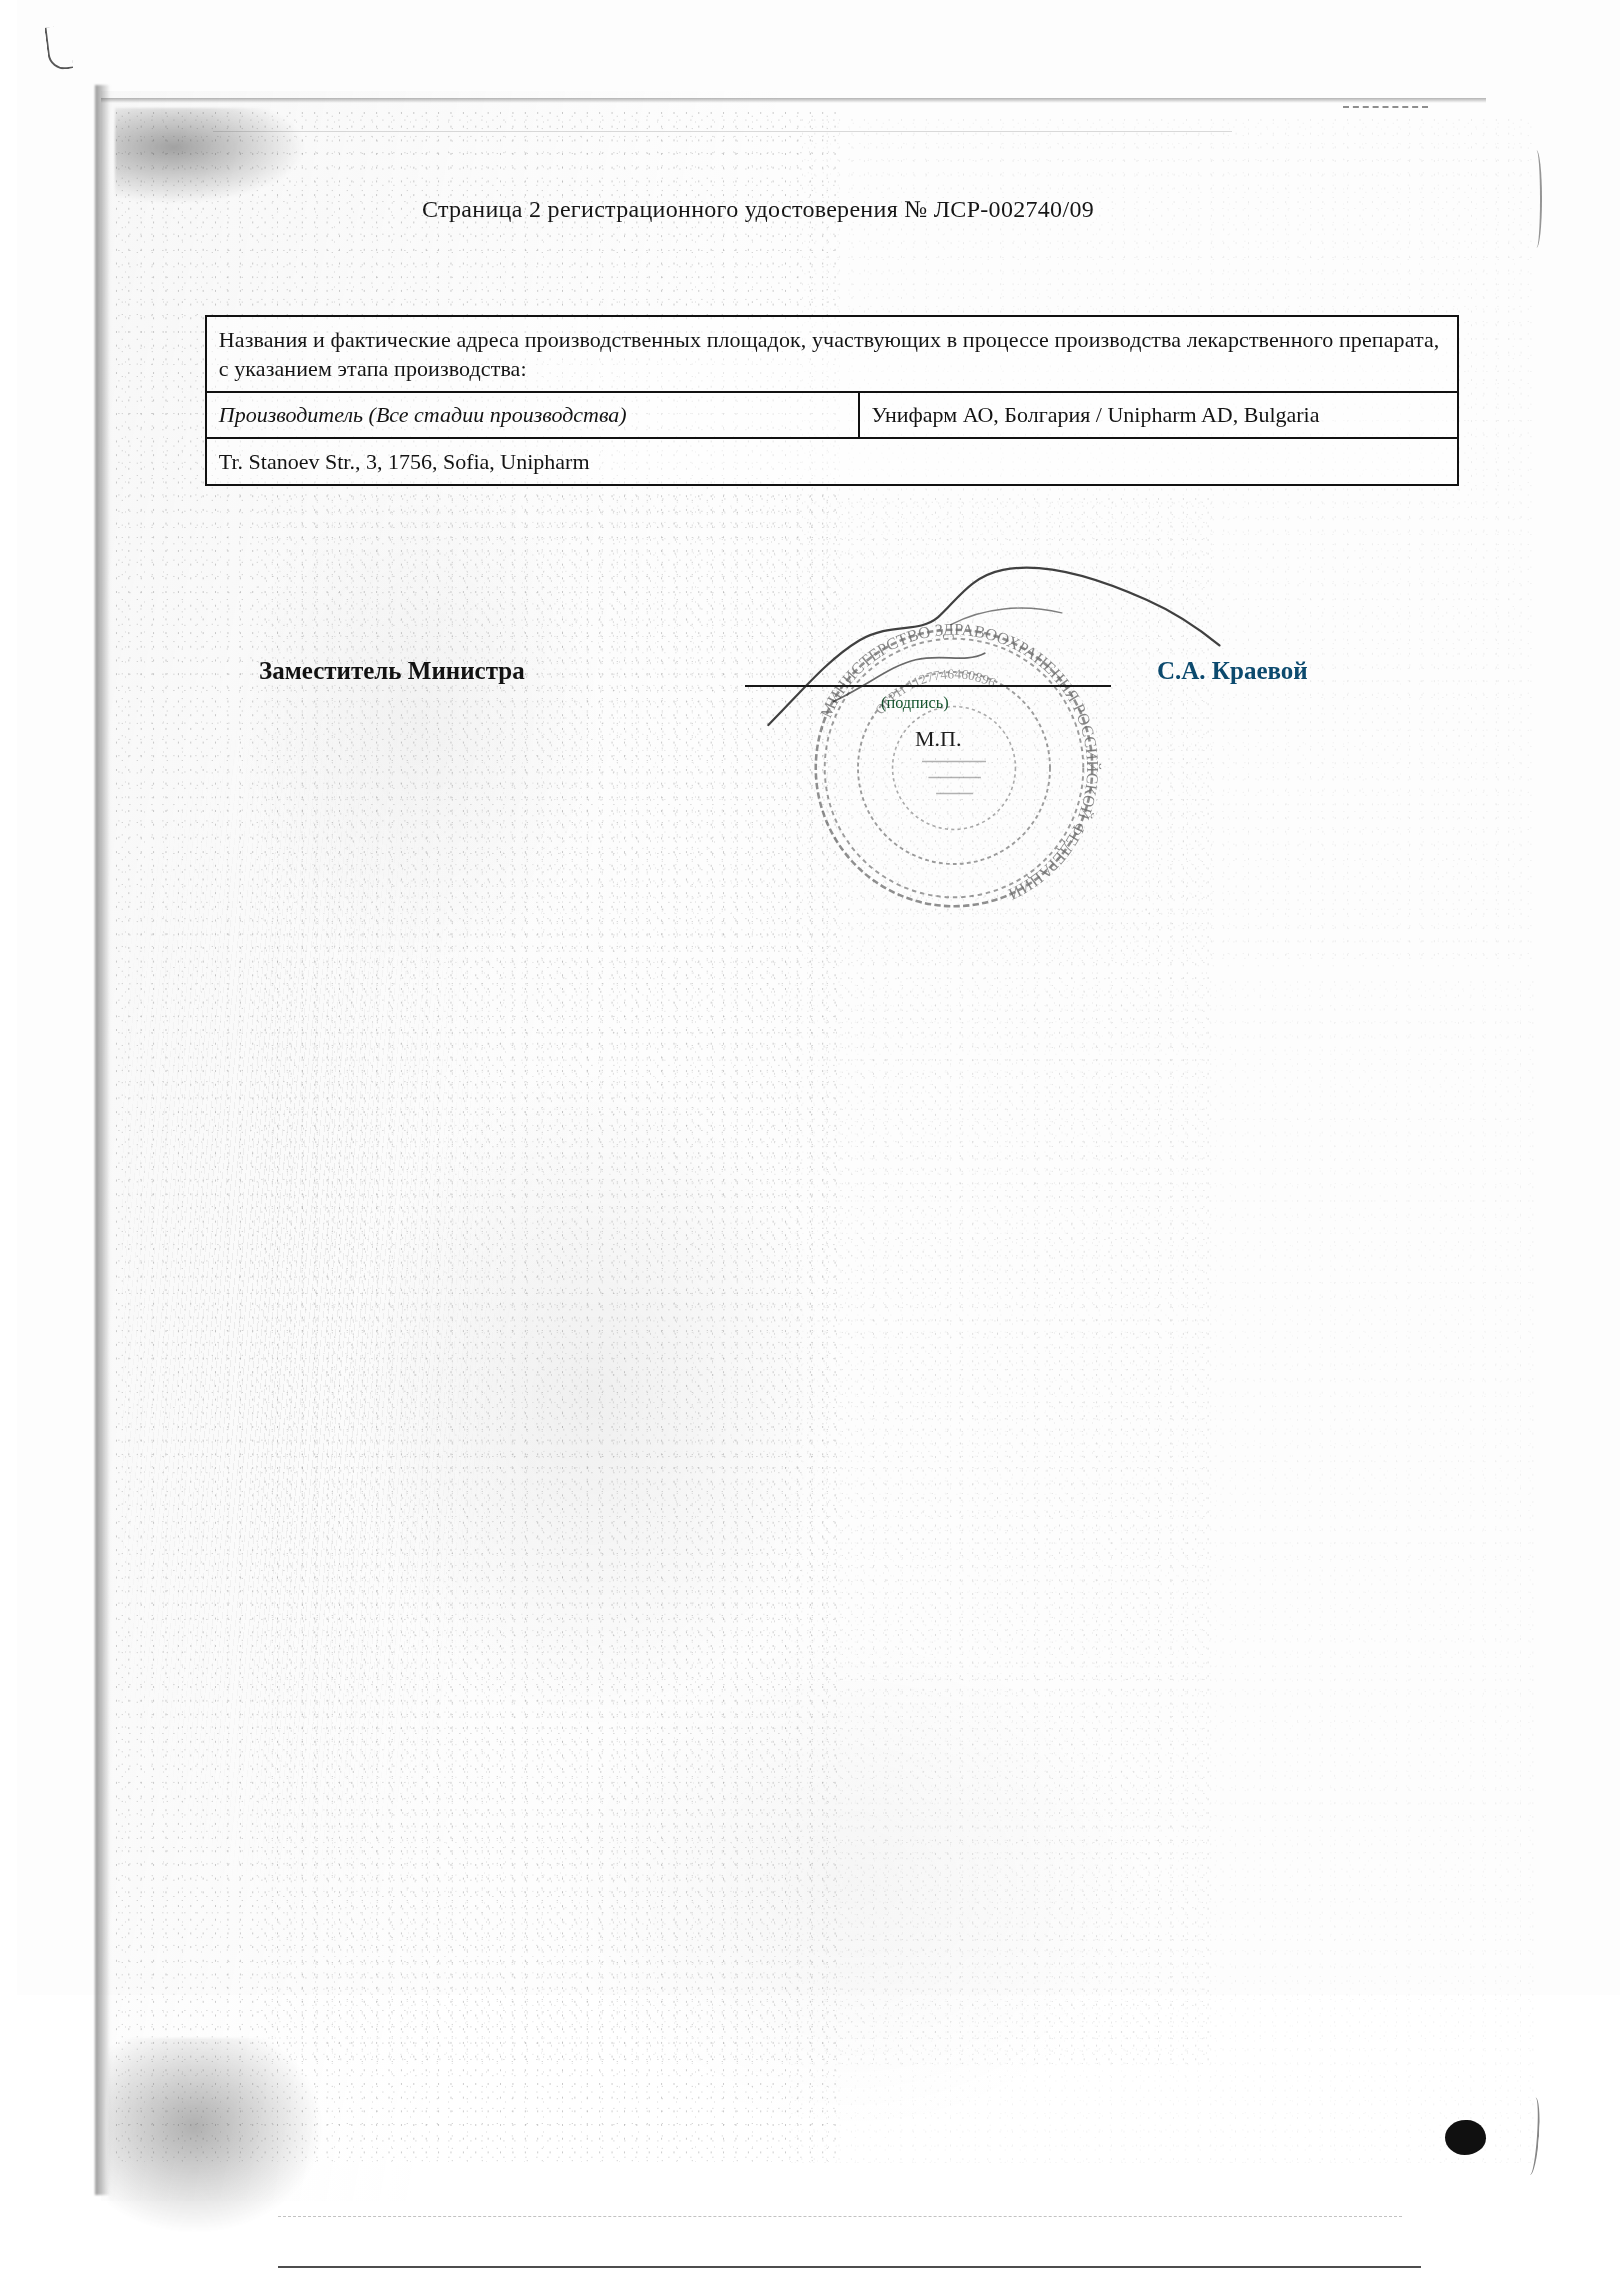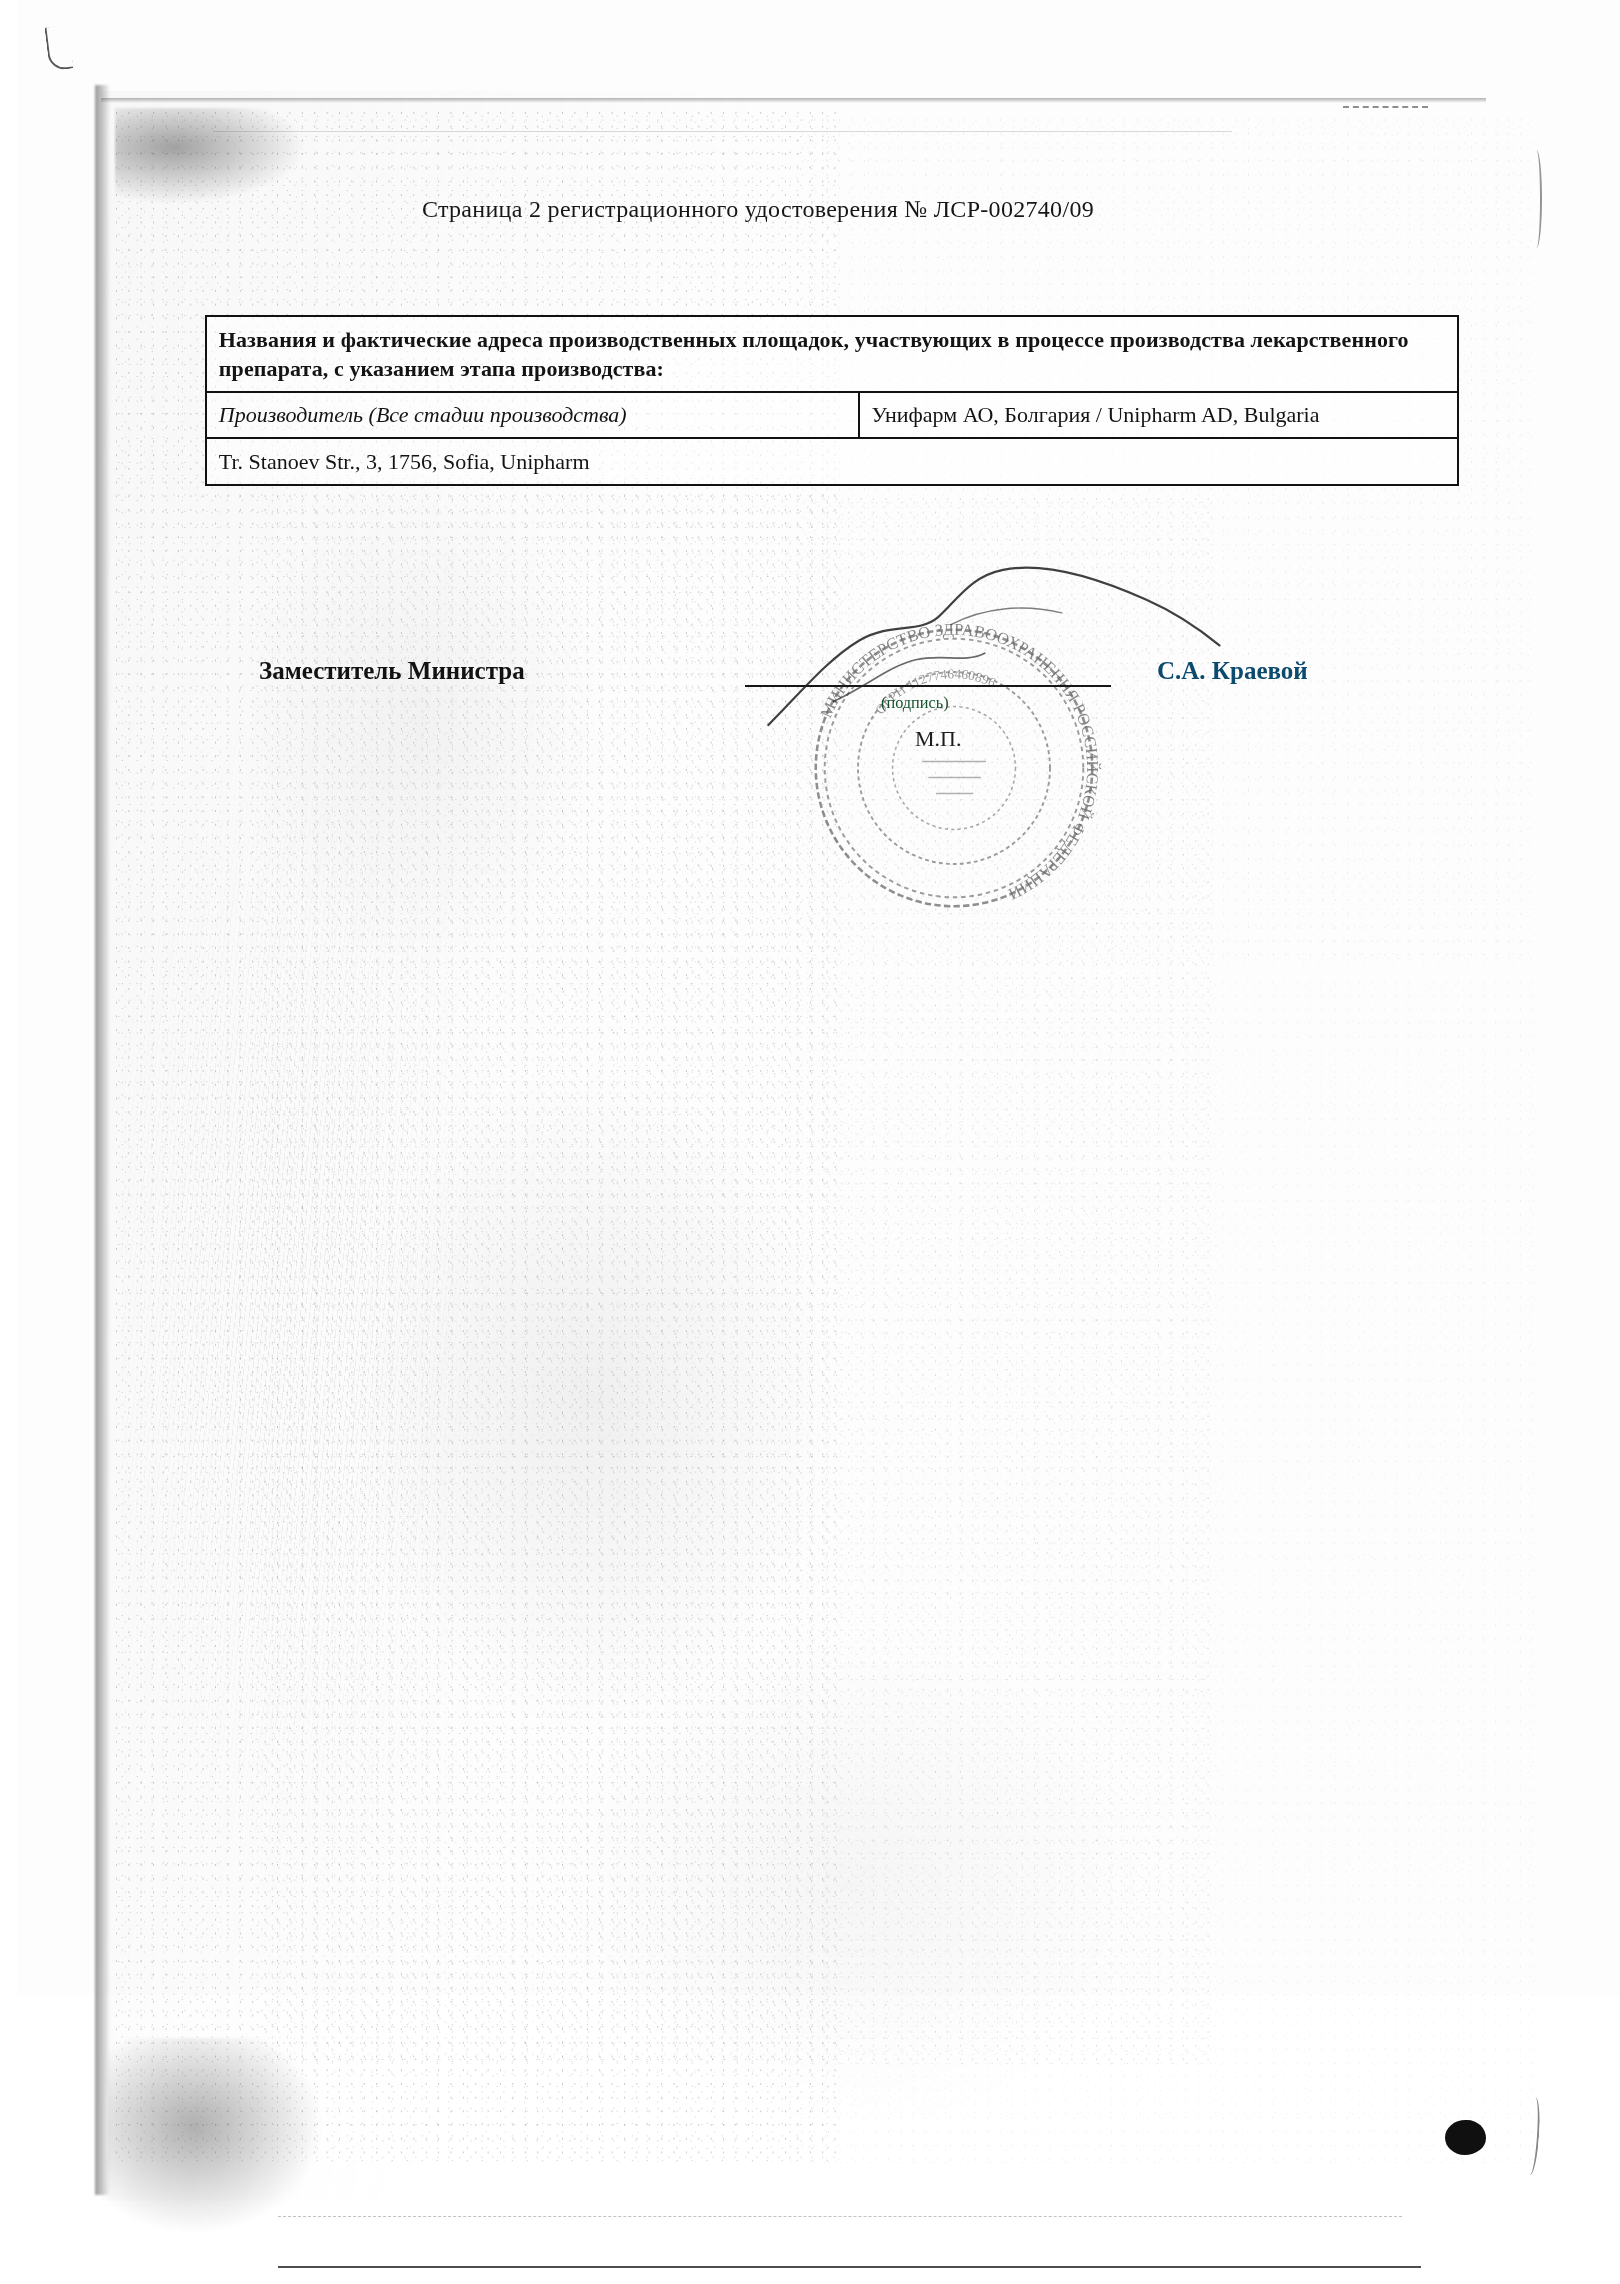--- a/index.html
+++ b/index.html
@@ -178,21 +178,21 @@
   }
   .info-table td {
     border: 2px solid #111;
     padding: 7.8px 11.8px;
     font-size: 22px;
     line-height: 1.32;
     color: #141414;
     vertical-align: top;
   }
   .title-cell {
-    font-weight: bold;
+    font-weight: normal;
     font-size: 23.5px;
     line-height: 1.28;
     letter-spacing: 0.1px;
   }
   .maker-label {
     font-style: italic;
     width: 627px;
   }
   .addr-cell {
     font-size: 21.6px;

